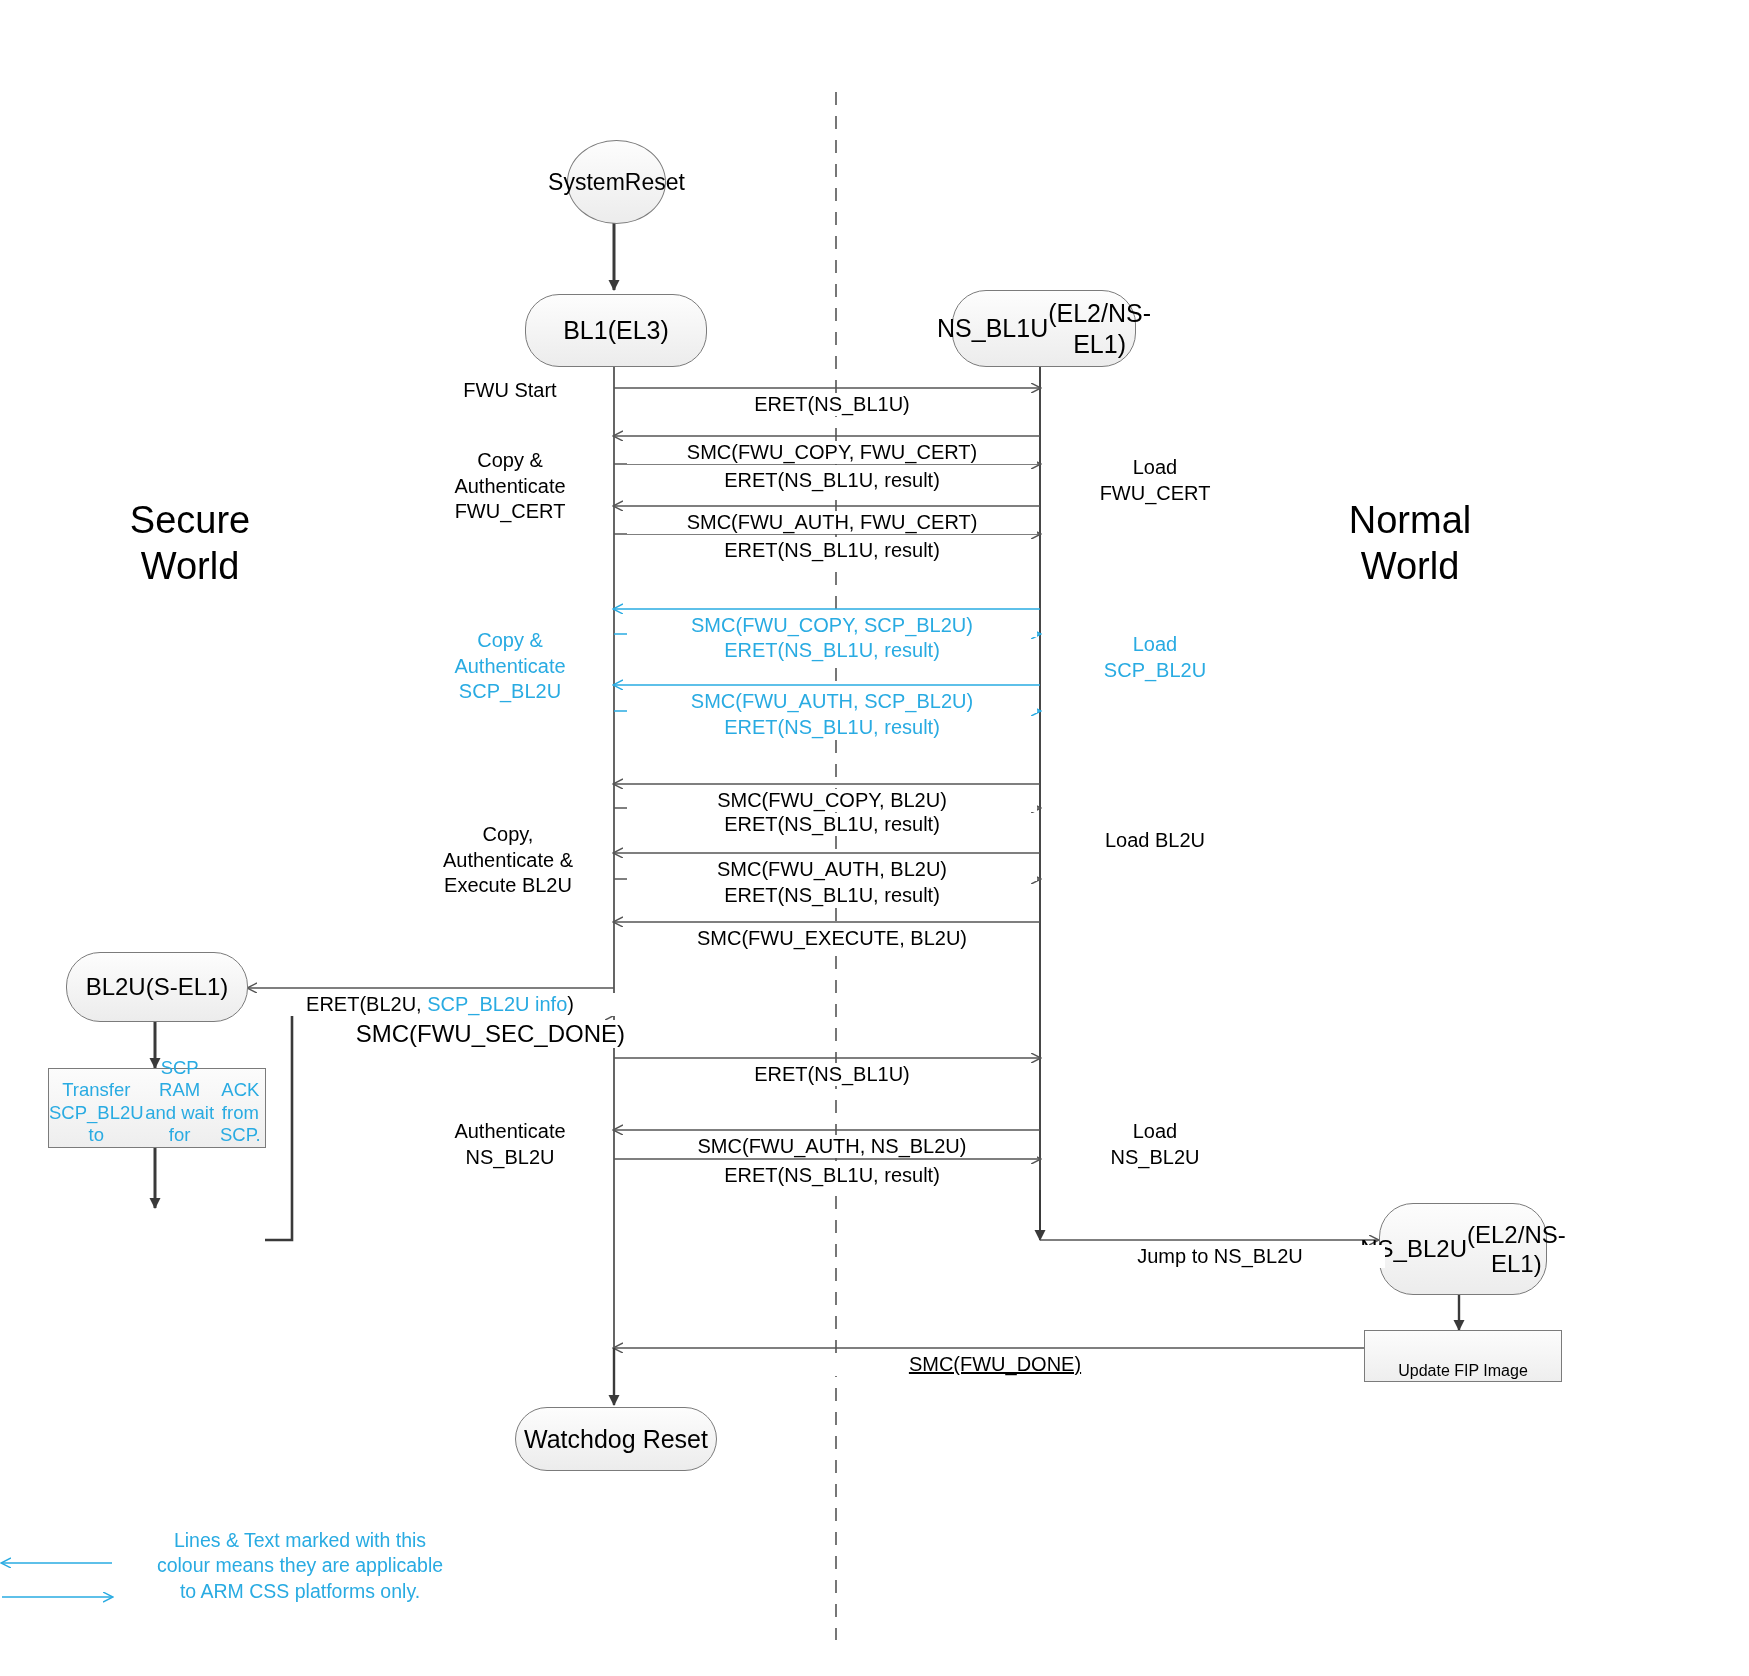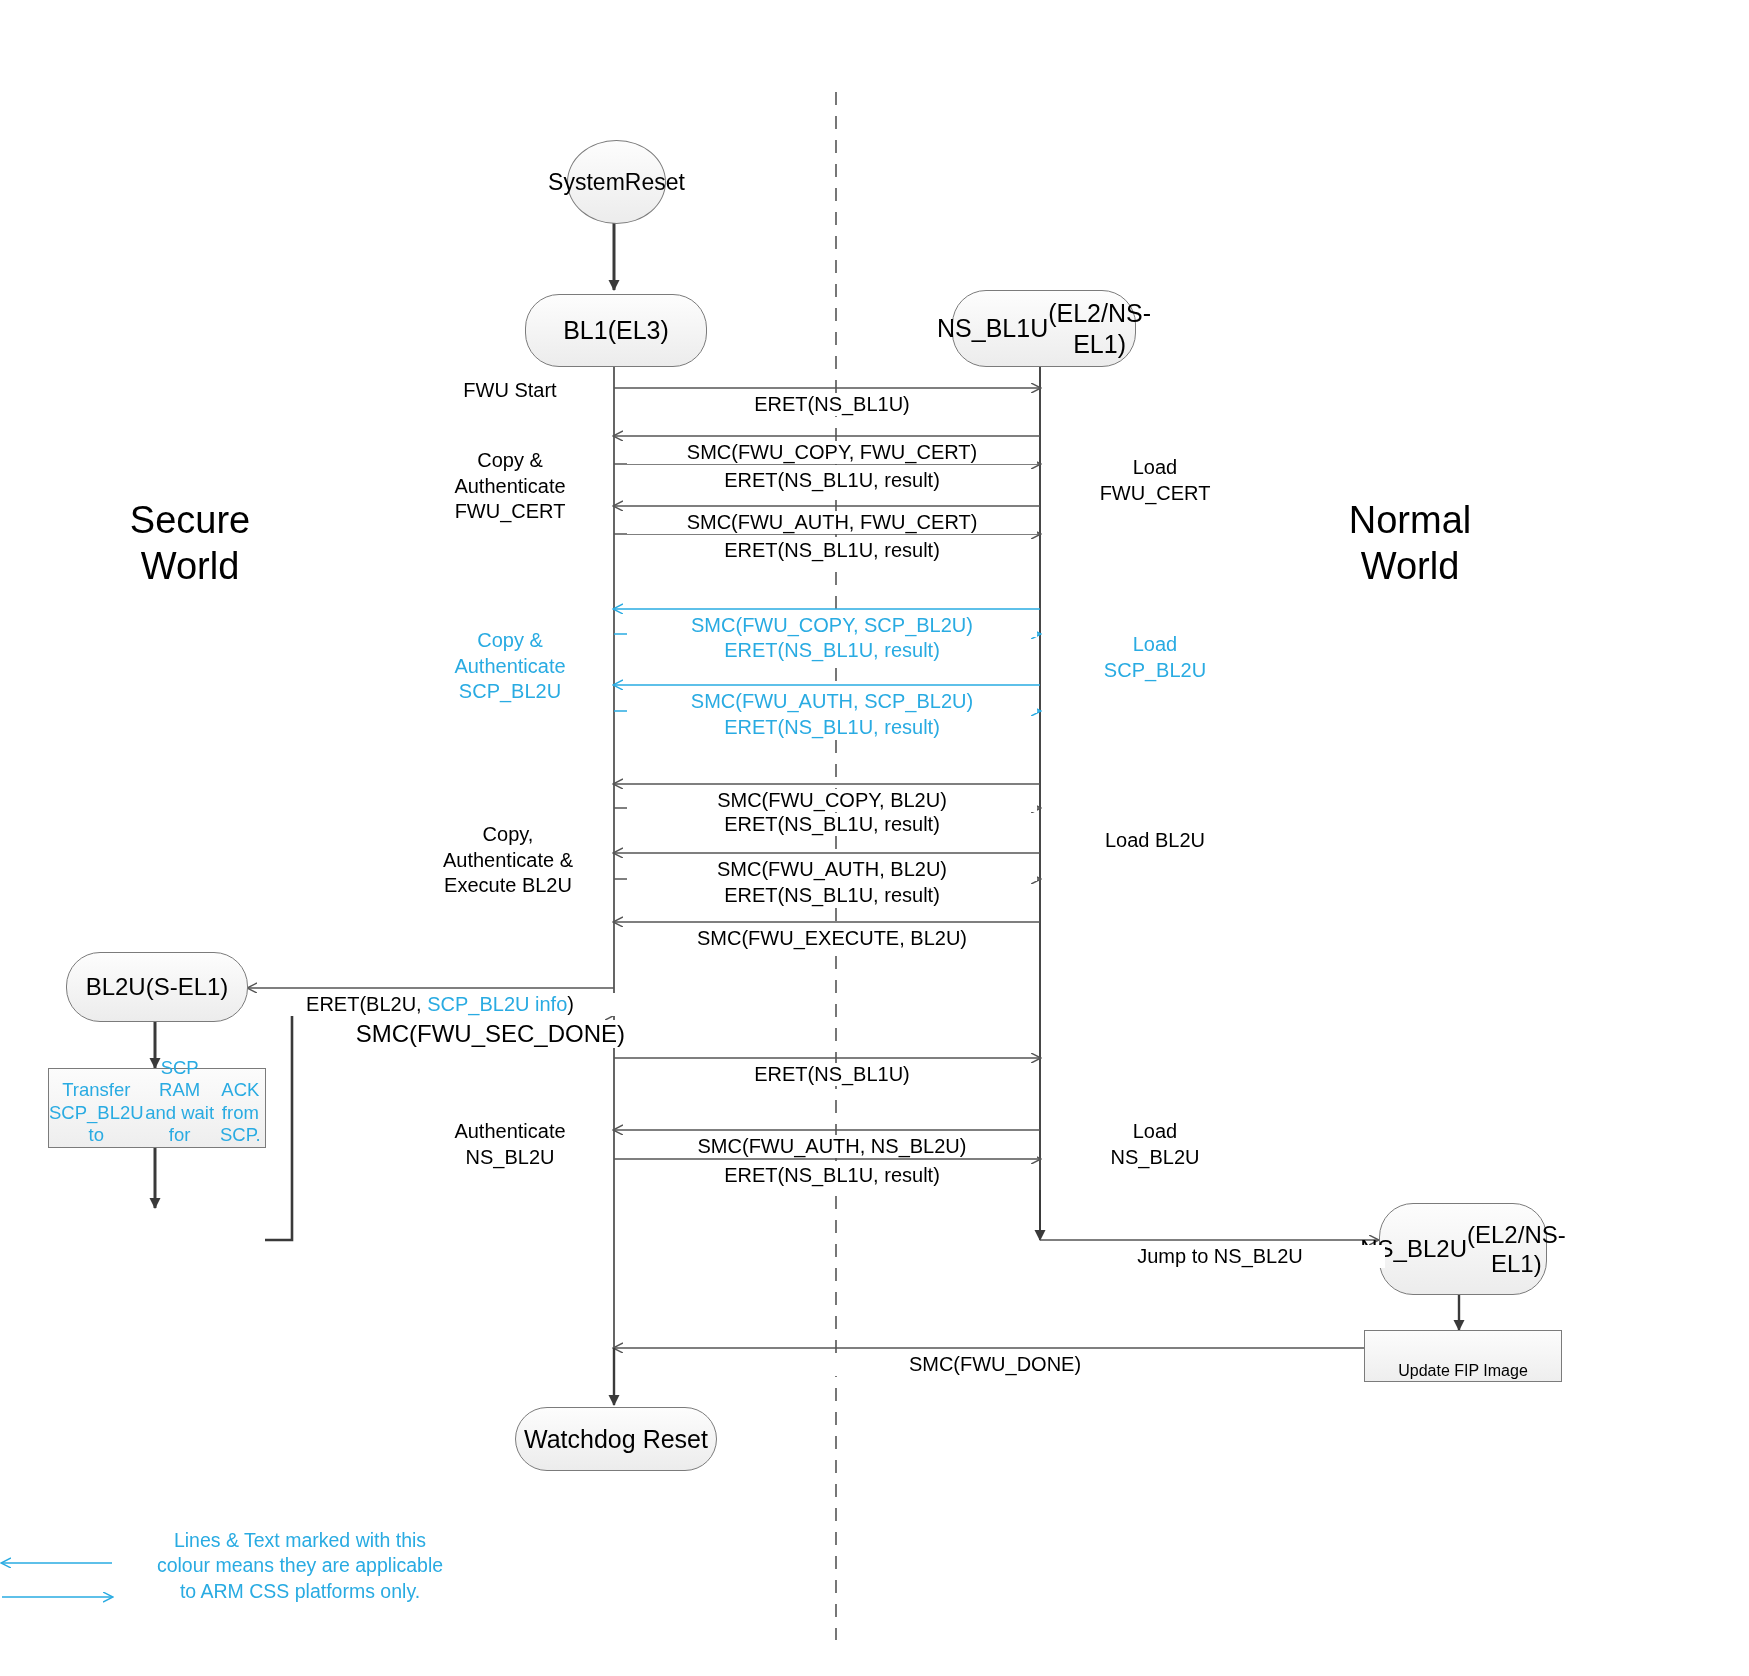--- a/index.html
+++ b/index.html
@@ -211,21 +211,21 @@
   <div class="msg" style="left:627px;top:1145px;width:400px;font-size:20px;">ERET(NS_BL1U, result)</div>
 
   <div class="msg" style="left:260px;top:974px;width:350px;font-size:20px;">
     <span>ERET(BL2U, </span><span class="cy">SCP_BL2U info</span><span>)</span>
   </div>
 
   <div class="msg" style="left:300px;top:1001px;width:320px;font-size:24px;text-align:right;">SMC(FWU_SEC_DONE)</div>
 
   <div class="msg" style="left:1055px;top:1226px;width:320px;font-size:20px;">Jump to NS_BL2U</div>
 
-  <div class="msg" style="left:820px;top:1334px;width:340px;font-size:20px;">SMC(FWU_DONE)</div>
+  <div class="msg" style="left:820px;top:1334px;width:340px;font-size:20px;text-decoration:underline;">SMC(FWU_DONE)</div>
 
   <div class="legend cy" style="left:150px;top:1528px;width:300px;">
     <div>Lines &amp; Text marked with this</div>
     <div>colour means they are applicable</div>
     <div>to ARM CSS platforms only.</div>
   </div>
 
 </div>
 
 </body></html>

